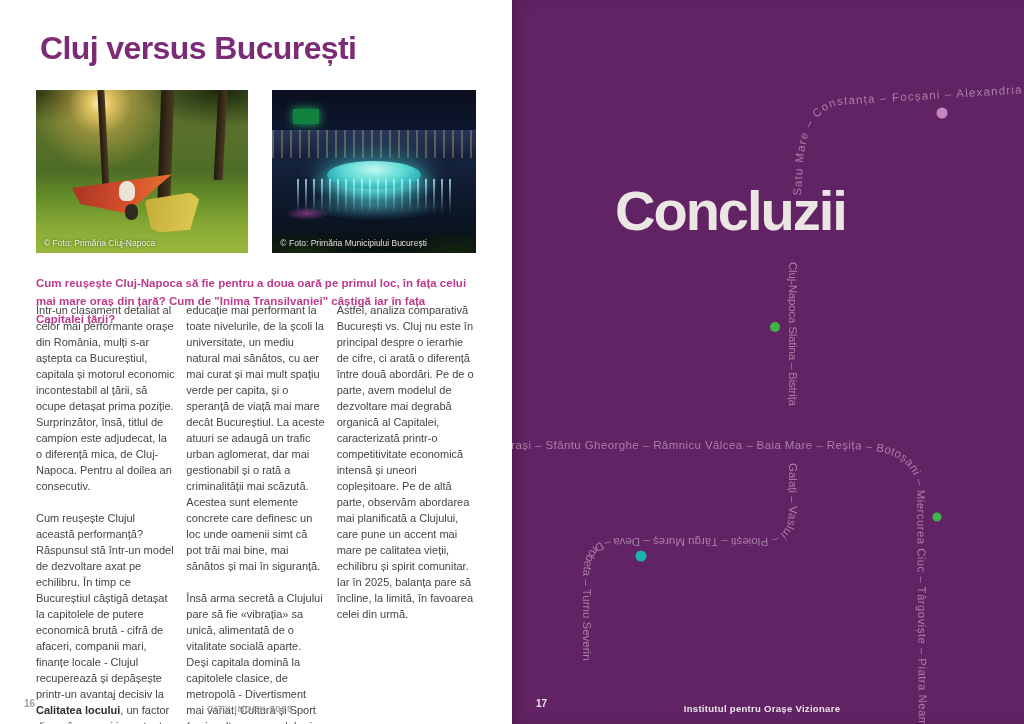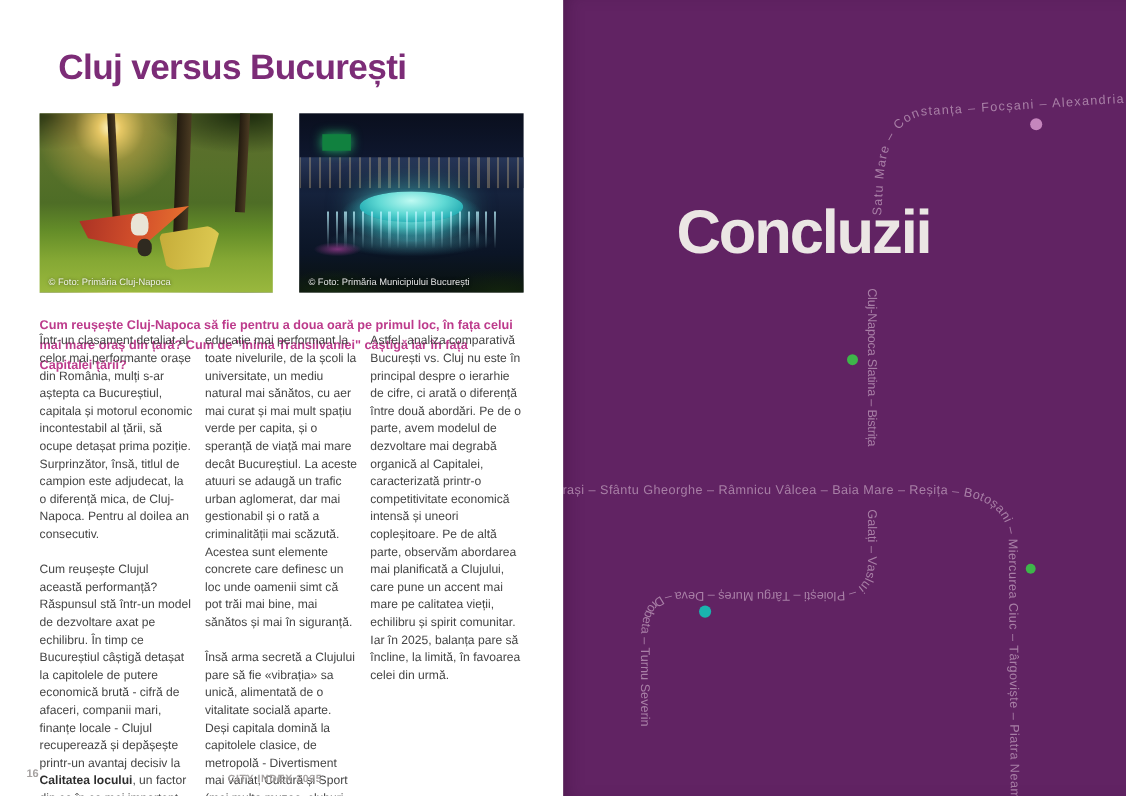--- a/index.html
+++ b/index.html
@@ -3,21 +3,21 @@
 <meta charset="utf-8">
 <style>
   html,body{margin:0;padding:0;}
   body{font-family:"Liberation Sans","DejaVu Sans",sans-serif;background:#e8e8e8;}
   .spread{position:relative;width:1024px;height:724px;display:flex;overflow:hidden;background:#ffffff;}
   .page{position:relative;width:512px;height:724px;box-sizing:border-box;}
   .page.left{background:#ffffff;padding:28px 36px 0 36px;}
   .page.right{background:#612363;box-shadow:inset 10px 0 18px -12px rgba(40,5,40,.5);}
 
   
-  h1.title{margin:17px;font-size:32px;line-height:1.05;font-weight:800;letter-spacing:-.6px;color:#7c2c77;}
+  h1.title{margin:4px;font-size:32px;line-height:1.05;font-weight:800;letter-spacing:-.6px;color:#7c2c77;}
   .photos{display:flex;gap:24px;margin-top:24px;}
   figure.photo{position:relative;margin:0;height:163px;overflow:hidden;}
   figure.photo.park{width:220px;background:
     radial-gradient(circle at 30% 8%, #fff3c0 0%, rgba(255,215,110,.85) 5%, rgba(255,200,90,.35) 15%, rgba(255,200,90,0) 32%),
     radial-gradient(ellipse 60% 32% at 88% 0%, rgba(18,33,9,.9), rgba(18,33,9,0) 70%),
     radial-gradient(ellipse 50% 26% at 4% 2%, rgba(24,38,11,.85), rgba(24,38,11,0) 70%),
     linear-gradient(180deg,#5e6e2e 0%,#57702a 30%,#4e6d26 50%,#638c28 65%,#85a834 82%,#9ab83e 100%);}
   figure.photo.city{width:211px;background:
     radial-gradient(ellipse 32% 15% at 50% 57%, rgba(150,255,245,.95) 0%, rgba(80,220,215,.7) 45%, rgba(40,170,180,.3) 75%, rgba(40,170,180,0) 100%),
     radial-gradient(ellipse 46% 11% at 50% 71%, rgba(90,200,210,.45), rgba(90,200,210,0) 80%),
@@ -137,15 +137,19 @@
       <text class="curve curve-b"><textPath href="#route-low">Călărași – Sfântu Gheorghe – Râmnicu Vâlcea – Baia Mare – Reșița – Botoșani – Miercurea Ciuc – Târgoviște – Piatra Neamț</textPath></text>
 
       <circle cx="430" cy="113" r="5.5" fill="#c586bd"></circle>
       <circle cx="263" cy="327" r="5" fill="#3eb54a"></circle>
       <circle cx="425" cy="517" r="4.5" fill="#3eb54a"></circle>
       <circle cx="129" cy="556" r="5.5" fill="#1ab3ae"></circle>
     </svg>
 
     <h2 class="concl">Concluzii</h2>
 
+    <footer class="pagefoot">
+      <span class="pagenum">17</span>
+      <span class="pub">Institutul pentru Orașe Vizionare</span>
+    </footer>
   </section>
 
 </div>
 
 </body></html>

